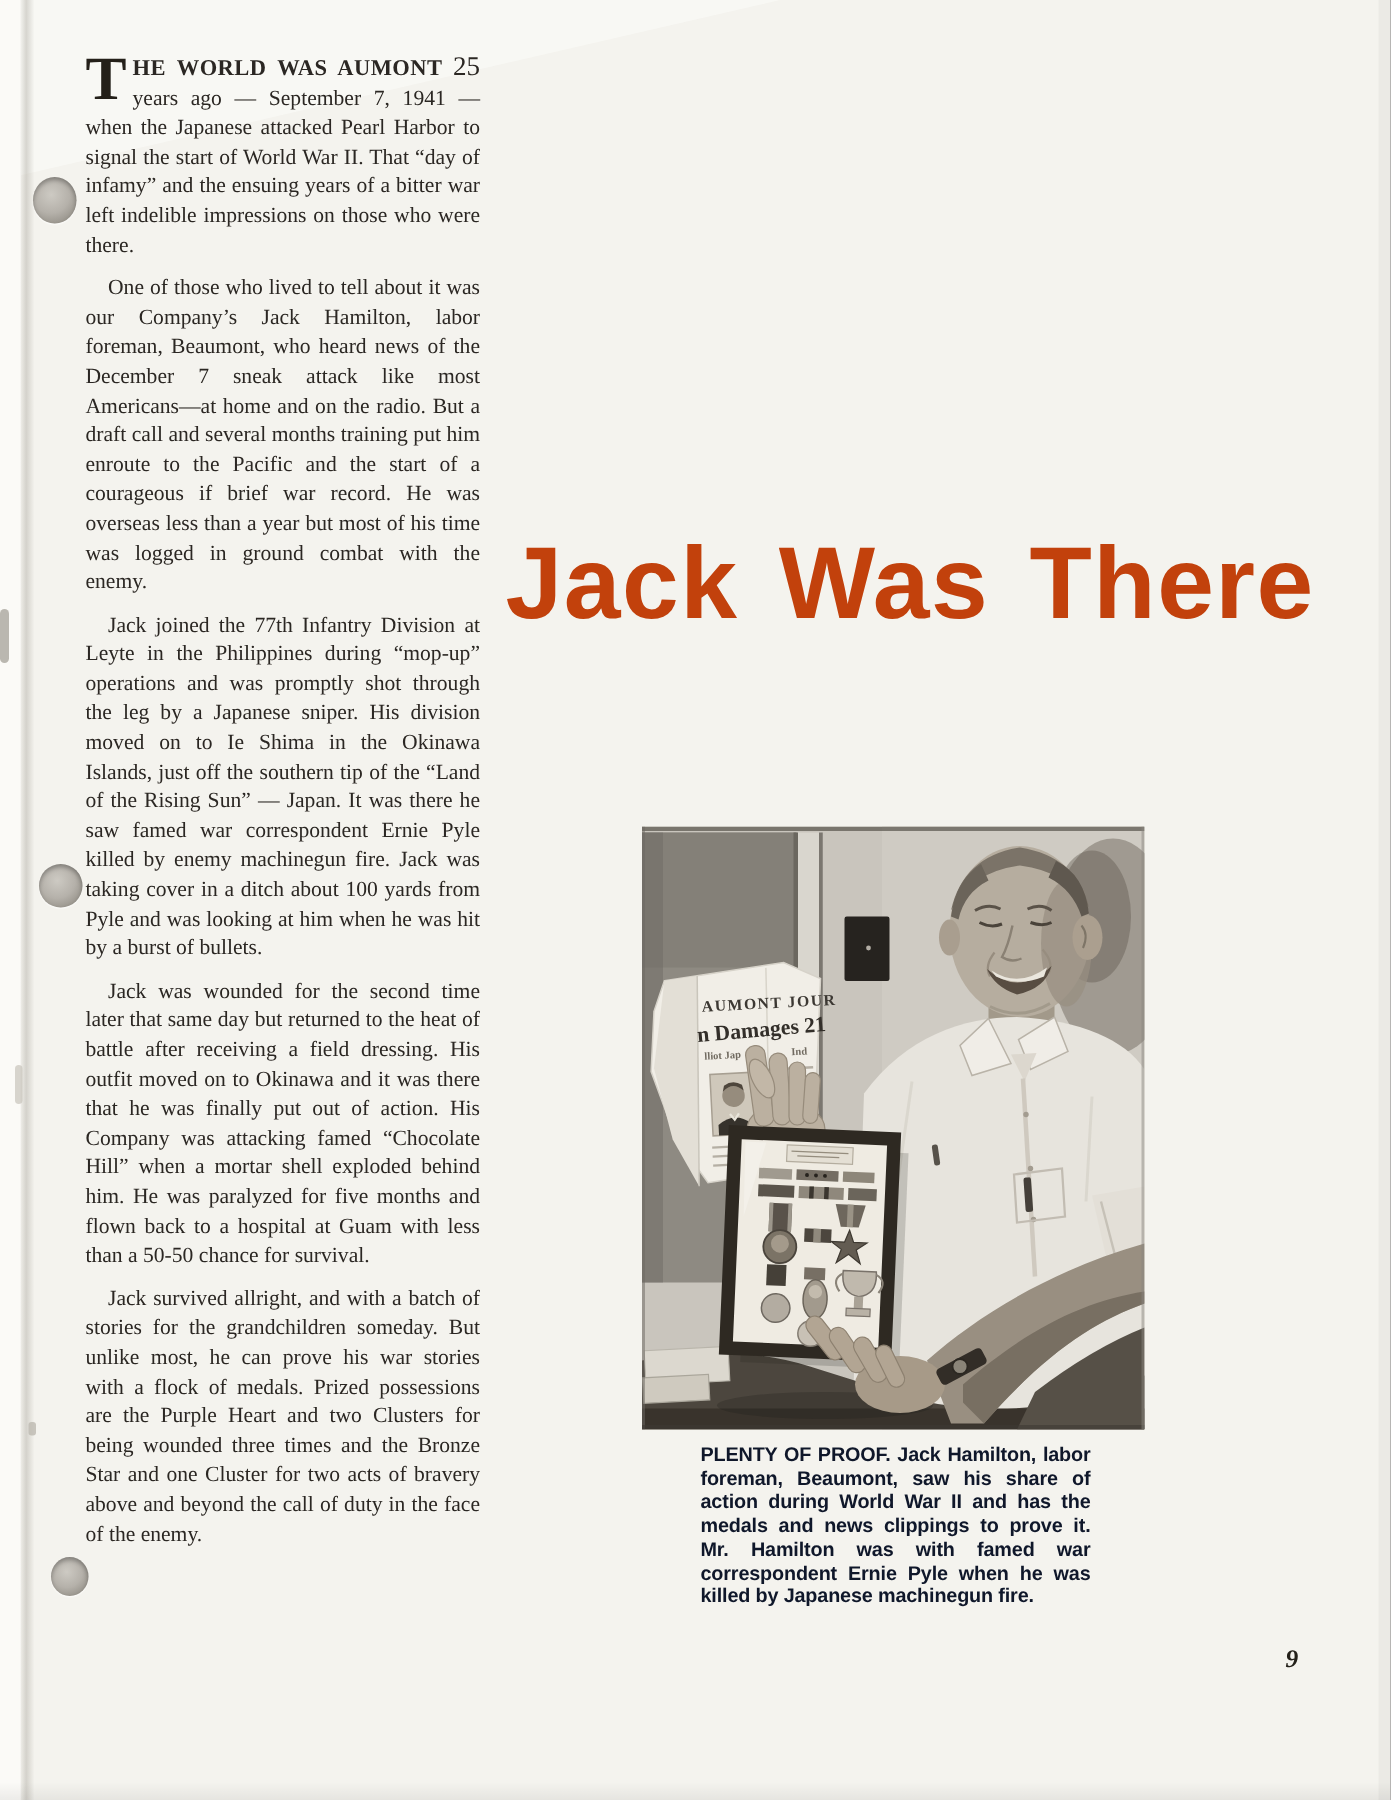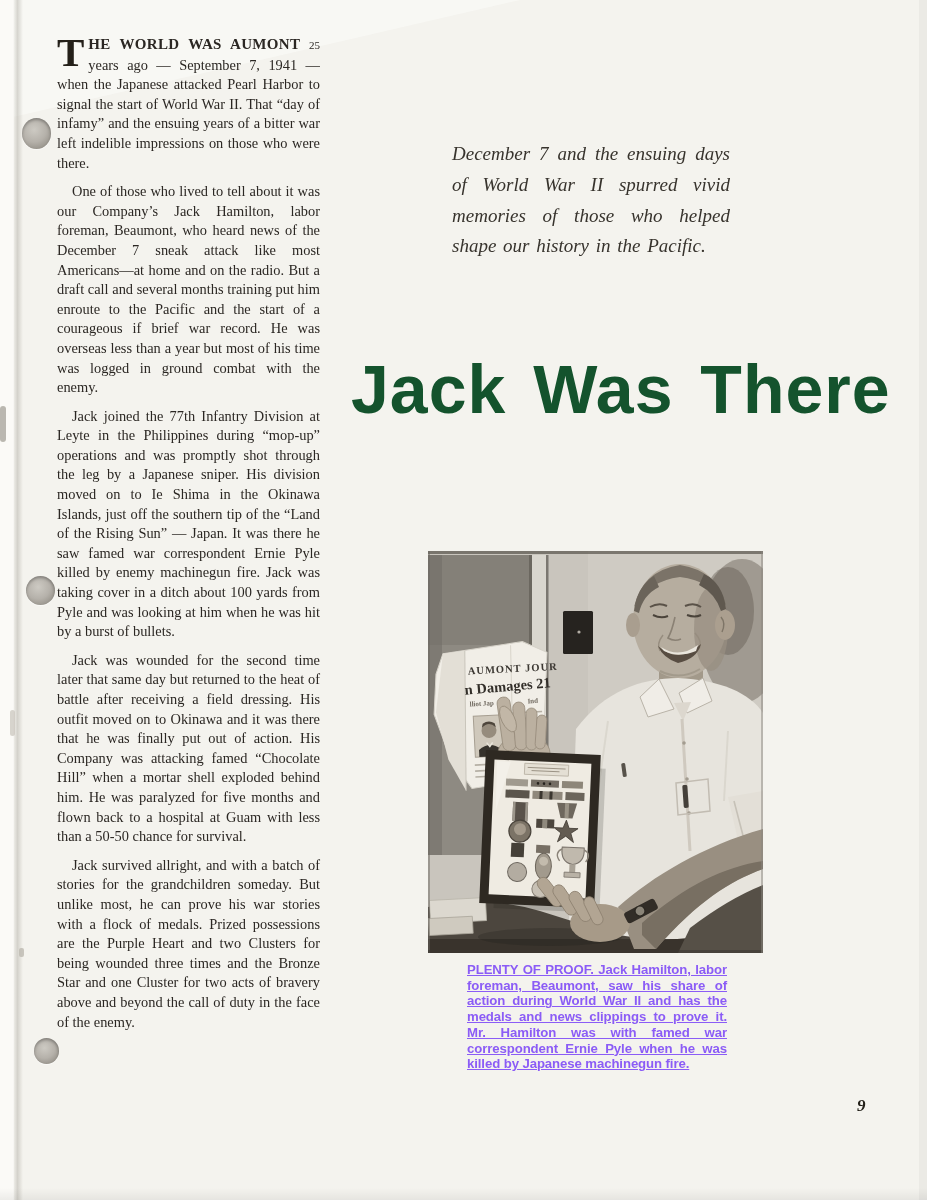--- a/index.html
+++ b/index.html
@@ -26,34 +26,34 @@
   .hole-1{left:22px;top:118px;width:29px;height:31px;}
   .hole-2{left:26px;top:576px;width:29px;height:29px;}
   .hole-3{left:34px;top:1038px;width:25px;height:26px;}
 
   
   .body-col{position:absolute;left:57px;top:35px;width:263px;}
   .body-col p{margin:0 0 9px 0;font-size:14.4px;line-height:19.6px;text-align:justify;text-indent:15px;}
   .body-col p.p-first{text-indent:0;}
   .dropcap{float:left;font-size:41px;line-height:33px;font-weight:bold;padding:1px 4px 0 0;color:#242019;}
   .lead{font-weight:bold;font-size:15px;letter-spacing:.3px;}
-  .lead-num{font-size:11px;margin-top:10px;}
+  .lead-num{font-size:18px;margin-top:10px;}
 
   
   .intro{position:absolute;left:452px;top:139px;width:278px;
     font-style:italic;font-size:19px;line-height:30.8px;color:#37332d;
     text-align:justify;word-spacing:2px;}
-  .headline{position:absolute;left:351px;top:350px;white-space:nowrap;
+  .headline{position:absolute;left:337px;top:350px;white-space:nowrap;
     font-family:"Liberation Sans", sans-serif;font-weight:bold;
-    font-size:68px;letter-spacing:1px;word-spacing:7px;color:#14532d;}
+    font-size:68px;letter-spacing:1px;word-spacing:7px;color:#c2410c;}
   .photo{position:absolute;left:428px;top:551px;width:335px;height:402px;}
   .photo svg{display:block;}
   .caption{position:absolute;left:467px;top:962px;width:260px;
     font-family:"Liberation Sans", sans-serif;font-weight:bold;
-    font-size:13.2px;line-height:15.7px;color:#8b5cf6;text-align:justify;letter-spacing:-.1px;text-decoration:underline;}
+    font-size:13.2px;line-height:15.7px;color:#0f172a;text-align:justify;letter-spacing:-.1px;}
   .folio{position:absolute;left:857px;top:1096px;font-size:17px;font-weight:bold;font-style:italic;color:#232019;}
 </style>
 </head>
 <body>
 
 <div class="page">
 
   <div class="corner-wedge"></div>
   <div class="edge-strip"></div>
   <div class="edge-line"></div>
@@ -69,21 +69,20 @@
   <div class="body-col">
     <p class="para p-first"><span class="dropcap">T</span><span class="lead">HE WORLD WAS AUMONT</span>
       <span class="lead-num">25</span>
       <span>years ago — September 7, 1941 — when the Japanese attacked Pearl Harbor to signal the start of World War II. That “day of infamy” and the ensuing years of a bitter war left indelible impressions on those who were there.</span></p>
     <p class="para">One of those who lived to tell about it was our Company’s Jack Hamilton, labor foreman, Beaumont, who heard news of the December 7 sneak attack like most Americans—at home and on the radio. But a draft call and several months training put him enroute to the Pacific and the start of a courageous if brief war record. He was overseas less than a year but most of his time was logged in ground combat with the enemy.</p>
     <p class="para">Jack joined the 77th Infantry Division at Leyte in the Philippines during “mop-up” operations and was promptly shot through the leg by a Japanese sniper. His division moved on to Ie Shima in the Okinawa Islands, just off the southern tip of the “Land of the Rising Sun” — Japan. It was there he saw famed war correspondent Ernie Pyle killed by enemy machinegun fire. Jack was taking cover in a ditch about 100 yards from Pyle and was looking at him when he was hit by a burst of bullets.</p>
     <p class="para">Jack was wounded for the second time later that same day but returned to the heat of battle after receiving a field dressing. His outfit moved on to Okinawa and it was there that he was finally put out of action. His Company was attacking famed “Chocolate Hill” when a mortar shell exploded behind him. He was paralyzed for five months and flown back to a hospital at Guam with less than a 50-50 chance for survival.</p>
     <p class="para">Jack survived allright, and with a batch of stories for the grandchildren someday. But unlike most, he can prove his war stories with a flock of medals. Prized possessions are the Purple Heart and two Clusters for being wounded three times and the Bronze Star and one Cluster for two acts of bravery above and beyond the call of duty in the face of the enemy.</p>
   </div>
 
-  <div class="intro">December 7 and the ensuing days of World War II spurred vivid memories of those who helped shape our history in the Pacific.</div>
 
   <div class="headline">Jack Was There</div>
 
   <div class="photo">
     <svg width="335" height="402" viewBox="0 0 335 402" xmlns="http://www.w3.org/2000/svg">
 
       <rect x="0" y="0" width="335" height="402" fill="#c9c5bd"></rect>
       <rect x="160" y="0" width="175" height="402" fill="#cfcbc3"></rect>
 
       <g>

